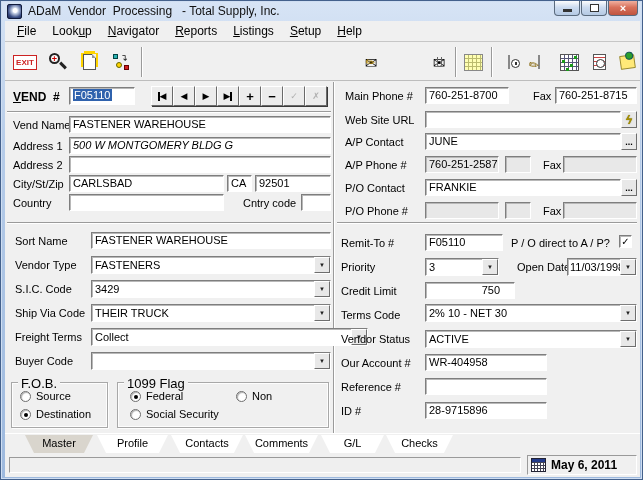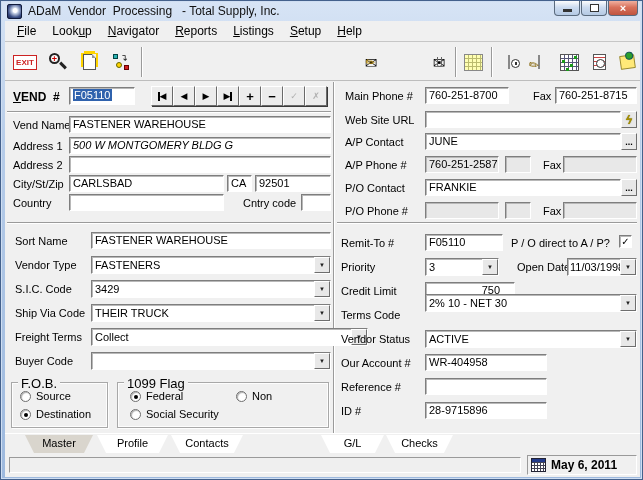--- a/index.html
+++ b/index.html
@@ -363,21 +363,21 @@
       <div class="lbl" style="left:512px;top:179px;">Open Date</div>
       <div class="combo" style="left:562px;top:176px;width:70px;">
           <span class="cv" style="right:16px;left:2px;">11/03/1998</span>
           <span class="dd">▼</span>
         </div>
 
       <div class="lbl" style="left:336px;top:203px;">Credit  Limit</div>
       <div class="fld" style="left:420px;top:200px;width:90px;text-align:right;padding-right:14px;">750</div>
 
       <div class="lbl" style="left:336px;top:227px;">Terms Code</div>
-      <div class="combo" style="left:420px;top:212px;width:212px;">
+      <div class="combo" style="left:420px;top:222px;width:212px;">
           <span class="cv">2% 10 - NET 30</span>
           <span class="dd">▼</span>
         </div>
 
       <div class="lbl" style="left:336px;top:251px;">Vendor Status</div>
       <div class="combo" style="left:420px;top:248px;width:212px;">
           <span class="cv">ACTIVE</span>
           <span class="dd">▼</span>
         </div>
 
@@ -393,20 +393,23 @@
 
     <div id="tabbar">
       <div class="tab active" style="left:20px;width:68px;">
           <span>Master</span>
         </div>
       <div class="tab" style="left:92px;width:71px;">
           <span>Profile</span>
         </div>
       <div class="tab" style="left:166px;width:72px;">
           <span>Contacts</span>
+        </div>
+      <div class="tab" style="left:240px;width:73px;">
+          <span>Comments</span>
         </div>
       <div class="tab" style="left:316px;width:63px;">
           <span>G/L</span>
         </div>
       <div class="tab" style="left:381px;width:67px;">
           <span>Checks</span>
         </div>
     </div>
 
     <div id="statusbar">

